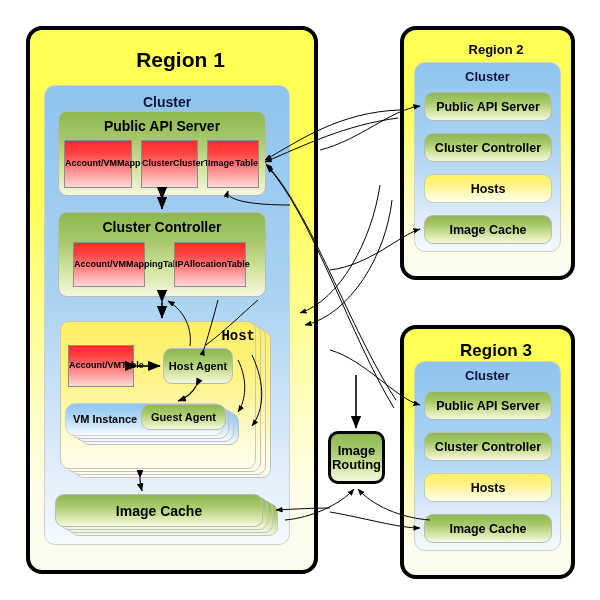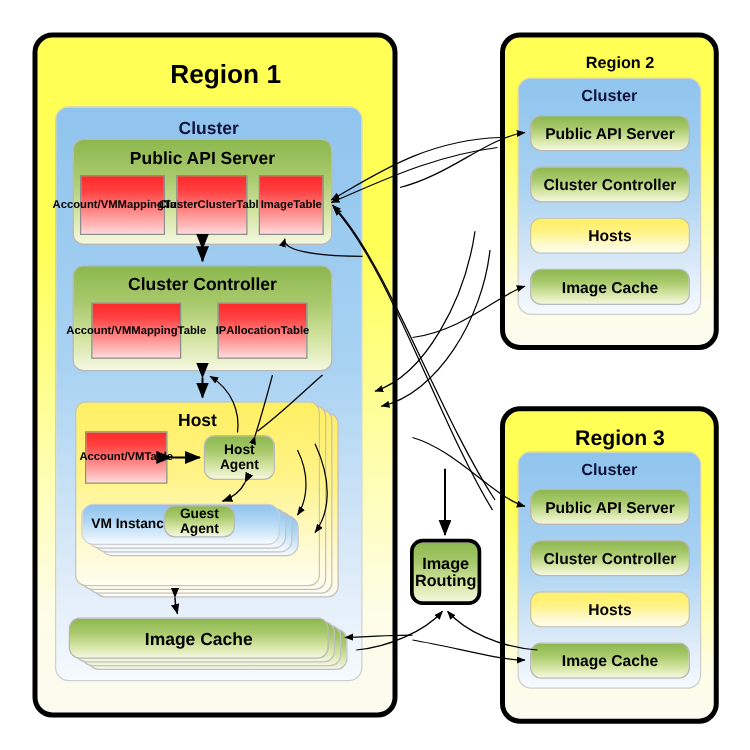--- a/index.html
+++ b/index.html
@@ -94,21 +94,21 @@
     border-radius: 10px;
     background: linear-gradient(to bottom, #8fc4ee 0%, #aed6f4 40%, #ddeefb 80%, #f7fbfe 100%);
   }
 
   
   .red-table {
     border: 1px solid #8c8c8c;
     background: linear-gradient(to bottom, #ff2a2a 0%, #ff4040 25%, #ff9a9a 70%, #ffd9d9 100%);
     display: flex;
     align-items: center;
-    justify-content: center;
+    justify-content: space-between;
     text-align: center;
     font-weight: bold;
     color: #000000;
     line-height: 1.02;
   }
 
   
   .image-source {
     border: 3px solid #000000;
     border-radius: 10px;
@@ -192,41 +192,41 @@
     <span>Allocation</span>
       <br>
     <span>Table</span>
   </div>
 
   <div class="abs ghost" style="left:75px; top:330px; width:196px; height:148px; border-radius:9px; background:linear-gradient(to bottom,#ffef62 0%,#fff387 40%,#fefad0 78%,#fefdf0 100%);"></div>
   <div class="abs ghost" style="left:70px; top:327px; width:196px; height:148px; border-radius:9px; background:linear-gradient(to bottom,#ffef62 0%,#fff387 40%,#fefad0 78%,#fefdf0 100%);"></div>
   <div class="abs ghost" style="left:65px; top:324px; width:196px; height:148px; border-radius:9px; background:linear-gradient(to bottom,#ffef62 0%,#fff387 40%,#fefad0 78%,#fefdf0 100%);"></div>
 
   <div class="abs yellow-box top-label" style="left:60px; top:321px; width:196px; height:148px; padding-top:6px;">
-    <span class="hdr" style="display:block; text-align:center; font-size:14px;">Host</span>
+    <span class="hdr" style="display:block; text-align:right; font-size:14px;font-family:Liberation Mono, monospace;">Host</span>
   </div>
 
   <div class="abs red-table" style="left:68px; top:345px; width:66px; height:42px; font-size:9px;">
     <span>Account/VM</span>
       <br>
     <span>Table</span>
   </div>
 
-  <div class="abs green-box" style="left:163px; top:348px; width:57px; height:36px; font-size:11px;">
+  <div class="abs green-box" style="left:163px; top:348px; width:70px; height:36px; font-size:11px;">
     <span>Host Agent</span>
   </div>
 
   <div class="abs ghost" style="left:80px; top:412px; width:159px; height:33px; border-radius:10px; background:linear-gradient(to bottom,#8fc4ee 0%,#aed6f4 40%,#ddeefb 80%,#f7fbfe 100%);"></div>
   <div class="abs ghost" style="left:75px; top:409px; width:159px; height:33px; border-radius:10px; background:linear-gradient(to bottom,#8fc4ee 0%,#aed6f4 40%,#ddeefb 80%,#f7fbfe 100%);"></div>
   <div class="abs ghost" style="left:70px; top:406px; width:159px; height:33px; border-radius:10px; background:linear-gradient(to bottom,#8fc4ee 0%,#aed6f4 40%,#ddeefb 80%,#f7fbfe 100%);"></div>
 
   <div class="abs blue-box" style="left:65px; top:403px; width:159px; height:33px;">
     <span class="abs" style="left:7px; top:9px; font-size:11px; font-weight:bold; color:#000;">VM Instance</span>
   </div>
-  <div class="abs green-box" style="left:131px; top:404px; width:57px; height:26px; font-size:11px;">
+  <div class="abs green-box" style="left:141px; top:404px; width:85px; height:26px; font-size:11px;">
     <span>Guest Agent</span>
   </div>
 
   <div class="abs ghost" style="left:70px; top:503px; width:208px; height:33px; border-radius:9px; background:linear-gradient(to bottom,#8cb84f 0%,#a8c96b 35%,#d6e6a6 72%,#f4f8e0 100%);"></div>
   <div class="abs ghost" style="left:65px; top:500px; width:208px; height:33px; border-radius:9px; background:linear-gradient(to bottom,#8cb84f 0%,#a8c96b 35%,#d6e6a6 72%,#f4f8e0 100%);"></div>
   <div class="abs ghost" style="left:60px; top:497px; width:208px; height:33px; border-radius:9px; background:linear-gradient(to bottom,#8cb84f 0%,#a8c96b 35%,#d6e6a6 72%,#f4f8e0 100%);"></div>
 
   <div class="abs green-box" style="left:55px; top:494px; width:208px; height:33px; font-size:14px;">
     <span>Image Cache</span>
   </div>

